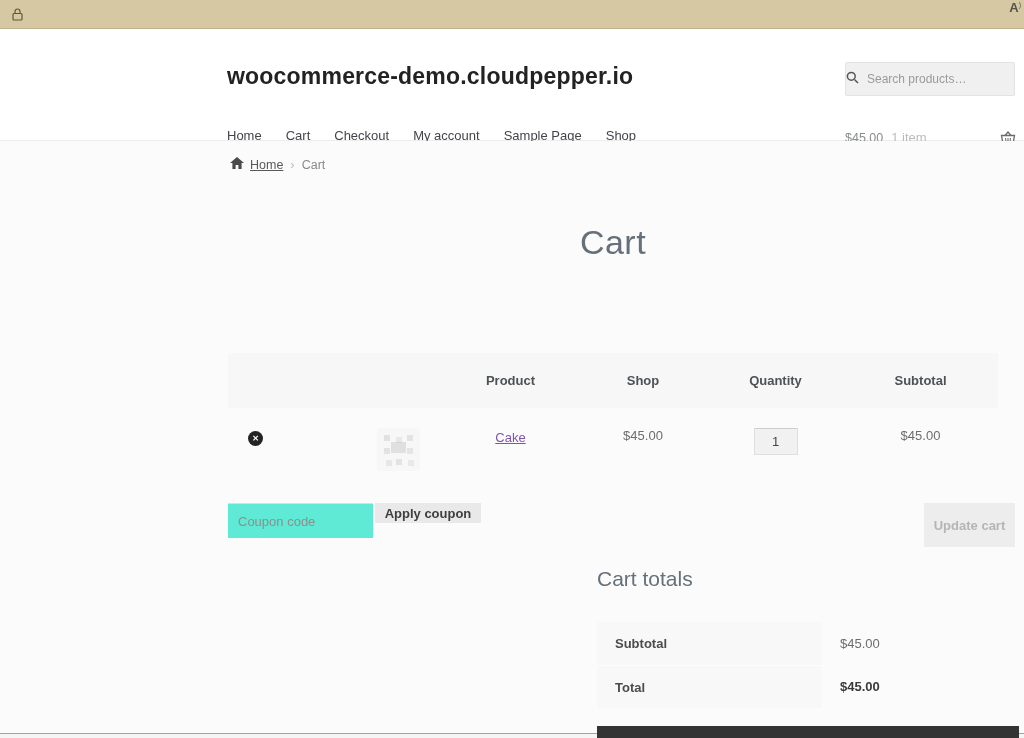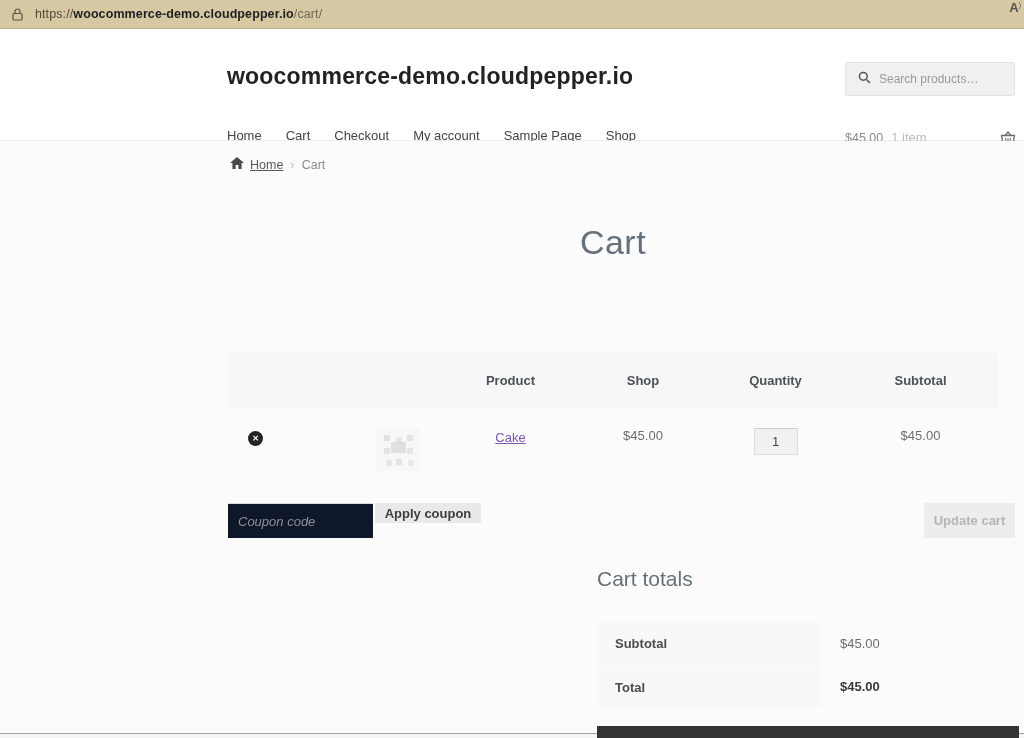--- a/index.html
+++ b/index.html
@@ -16,21 +16,21 @@
   .url-path { color:#6e6856; }
   .read-aloud { position:absolute; right:3px; top:0px; color:#57524a; font-size:13px; font-weight:bold; }
   .read-aloud::after { content:")"; font-size:7px; vertical-align:super; font-weight:normal; }
 
   
   .site-header { position:relative; height:112px; background:#ffffff; border-bottom:1px solid #ededed; }
   .site-title { position:absolute; left:227px; top:34px; font-size:23px; font-weight:bold;
                 color:#222222; letter-spacing:.2px; }
   .search-box { position:absolute; left:845px; top:33px; width:170px; height:34px;
                 background:#f0f0f0; border:1px solid #e3e3e3; border-radius:2px;
-                display:flex; align-items:center; padding-left:12px; }
+                display:flex; align-items:center; padding-left:0; }
   .search-placeholder { color:#9a9a9a; font-size:12px; margin-left:8px; }
   .nav-row { position:absolute; left:227px; right:0; top:99px; height:24px; }
   .nav-menu { display:flex; gap:24px; }
   .nav-item { font-size:13px; color:#43454b; cursor:pointer; }
   .cart-info { position:absolute; left:618px; top:2px; display:flex; align-items:baseline; gap:8px; cursor:pointer; }
   .cart-total { font-size:12.5px; color:#8a8d8f; }
   .cart-count { font-size:13px; color:#b9bcbe; }
   .basket-wrap { position:absolute; right:8px; top:3px; cursor:pointer; }
 
   
@@ -63,26 +63,26 @@
                               2px 25px rgba(150,150,150,.16), 12px 24px rgba(150,150,150,.20),
                               24px 25px rgba(150,150,150,.14); }
   .thumb::after { content:''; position:absolute; left:14px; top:14px; width:15px; height:11px;
                   background:rgba(145,145,145,.22); }
   .product-link { color:#7f54b3; text-decoration:underline; font-size:13px; cursor:pointer;text-align:right; }
   .price-text, .subtotal-text { font-size:13px; color:#6d6d6d; }
   .qty-input { width:44px; height:27px; background:#f1f1f1; border:1px solid #dfdfdf;
                border-top-color:#cccccc; text-align:center; font-size:13px; color:#43454b; }
 
   .coupon-row { display:flex; margin-top:15px; width:792px; }
-  .coupon-input { width:145px; height:35px; background:#0f172a; border:none; border-top:1px solid #dedede;
-                  padding:0 10px; font-size:13px; color:#777777;font-style:italic; }
+  .coupon-input { width:145px; height:35px; background:#5eead4; border:none; border-top:1px solid #dedede;
+                  padding:0 10px; font-size:13px; color:#777777; }
   .coupon-input::placeholder { color:#8f8f8f; }
   .apply-btn { margin-left:2px; width:106px; height:20px; background:#e9e9e9; border:none;
                font-family:inherit; font-weight:bold; font-size:13px; color:#3e3e3e; cursor:pointer; }
-  .update-btn { margin-left:auto; margin-right:5px; width:91px; height:35px; background:#ededed;
+  .update-btn { margin-left:auto; margin-right:5px; width:91px; height:44px; background:#ededed;
                 border:none; font-family:inherit; font-weight:bold; font-size:13px; color:#b5b5b5; }
 
   .collaterals { position:absolute; left:597px; top:426px; width:422px; }
   .totals-heading { font-size:21px; font-weight:400; color:#65707a; margin-bottom:31px; }
   .totals-row { display:flex; height:43px; }
   .totals-row + .totals-row .totals-label { border-top:1px solid #fdfdfd; }
   .totals-label { width:225px; background:#f8f8f8; display:flex; align-items:center;
                   padding-left:18px; font-size:13px; font-weight:bold; color:#4c4c4c; }
   .totals-value { padding-left:18px; display:flex; align-items:center; font-size:13px; color:#6d6d6d; }
   .totals-row.is-total .totals-value { font-weight:bold; color:#3a3a3a; }
@@ -97,21 +97,20 @@
 </head>
 <body>
 
 <div class="browser-bar">
   <span class="lock-wrap">
     <svg width="11" height="13" viewBox="0 0 11 13">
       <rect x="1" y="5.5" width="9" height="6.5" rx="1" fill="none" stroke="#5d5844" stroke-width="1.2"></rect>
       <path d="M3 5.5 V3.5 a2.5 2.5 0 0 1 5 0 V5.5" fill="none" stroke="#5d5844" stroke-width="1.2"></path>
     </svg>
   </span>
-  <span class="url-text"><span class="url-scheme">https://</span><span class="url-domain">woocommerce-demo.cloudpepper.io</span><span class="url-path">/cart/</span></span>
   <span class="read-aloud">A</span>
 </div>
 
 <div class="site-header">
   <div class="site-title">woocommerce-demo.cloudpepper.io</div>
 
   <div class="search-box">
     <span>
       <svg width="13" height="13" viewBox="0 0 13 13">
         <circle cx="5.3" cy="5.3" r="3.9" fill="none" stroke="#555555" stroke-width="1.5"></circle>

